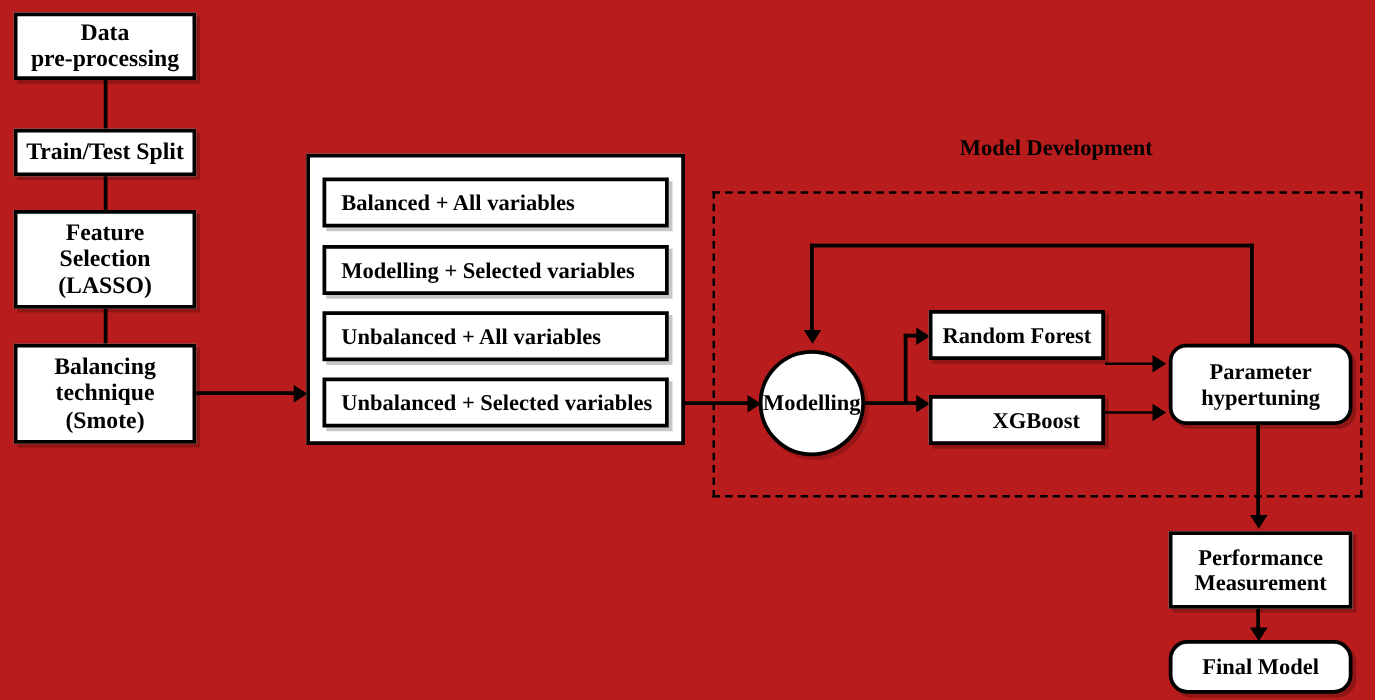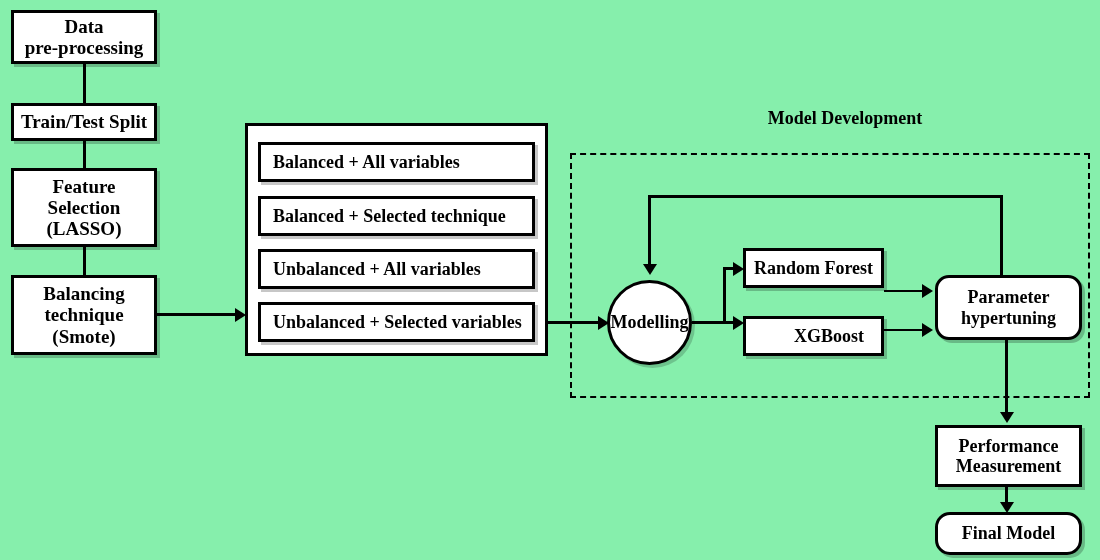--- a/index.html
+++ b/index.html
@@ -4,21 +4,21 @@
 <style>
   html, body {
     margin: 0;
     padding: 0;
     background: #ffffff;
   }
   #canvas {
     position: relative;
     width: 1100px;
     height: 560px;
-    background: #86efac;
+    background: #b91c1c;
     font-family: "Liberation Serif", "DejaVu Serif", serif;
     overflow: hidden;
   }
   .box {
     position: absolute;
     box-sizing: border-box;
     border: 3px solid #000000;
     background: #ffffff;
     display: flex;
     align-items: center;
@@ -130,21 +130,21 @@
   <div class="line-h" style="left:157px; top:313px; width:80px;"></div>
   <div class="arrow-r" style="left:235px; top:308px;"></div>
 
   <div class="box" style="left:245px; top:123px; width:303px; height:233px; box-shadow:none; border-width:3px;"></div>
 
   <div class="box left-text t18" style="left:258px; top:142px; width:277px; height:40px;">
     <span>Balanced + All variables</span>
   </div>
 
   <div class="box left-text t18" style="left:258px; top:196px; width:277px; height:40px;">
-    <span>Balanced + Selected technique</span>
+    <span>Modelling + Selected variables</span>
   </div>
 
   <div class="box left-text t18" style="left:258px; top:249px; width:277px; height:40px;">
     <span>Unbalanced + All variables</span>
   </div>
 
   <div class="box left-text t18" style="left:258px; top:302px; width:277px; height:40px;">
     <span>Unbalanced + Selected variables</span>
   </div>
 

